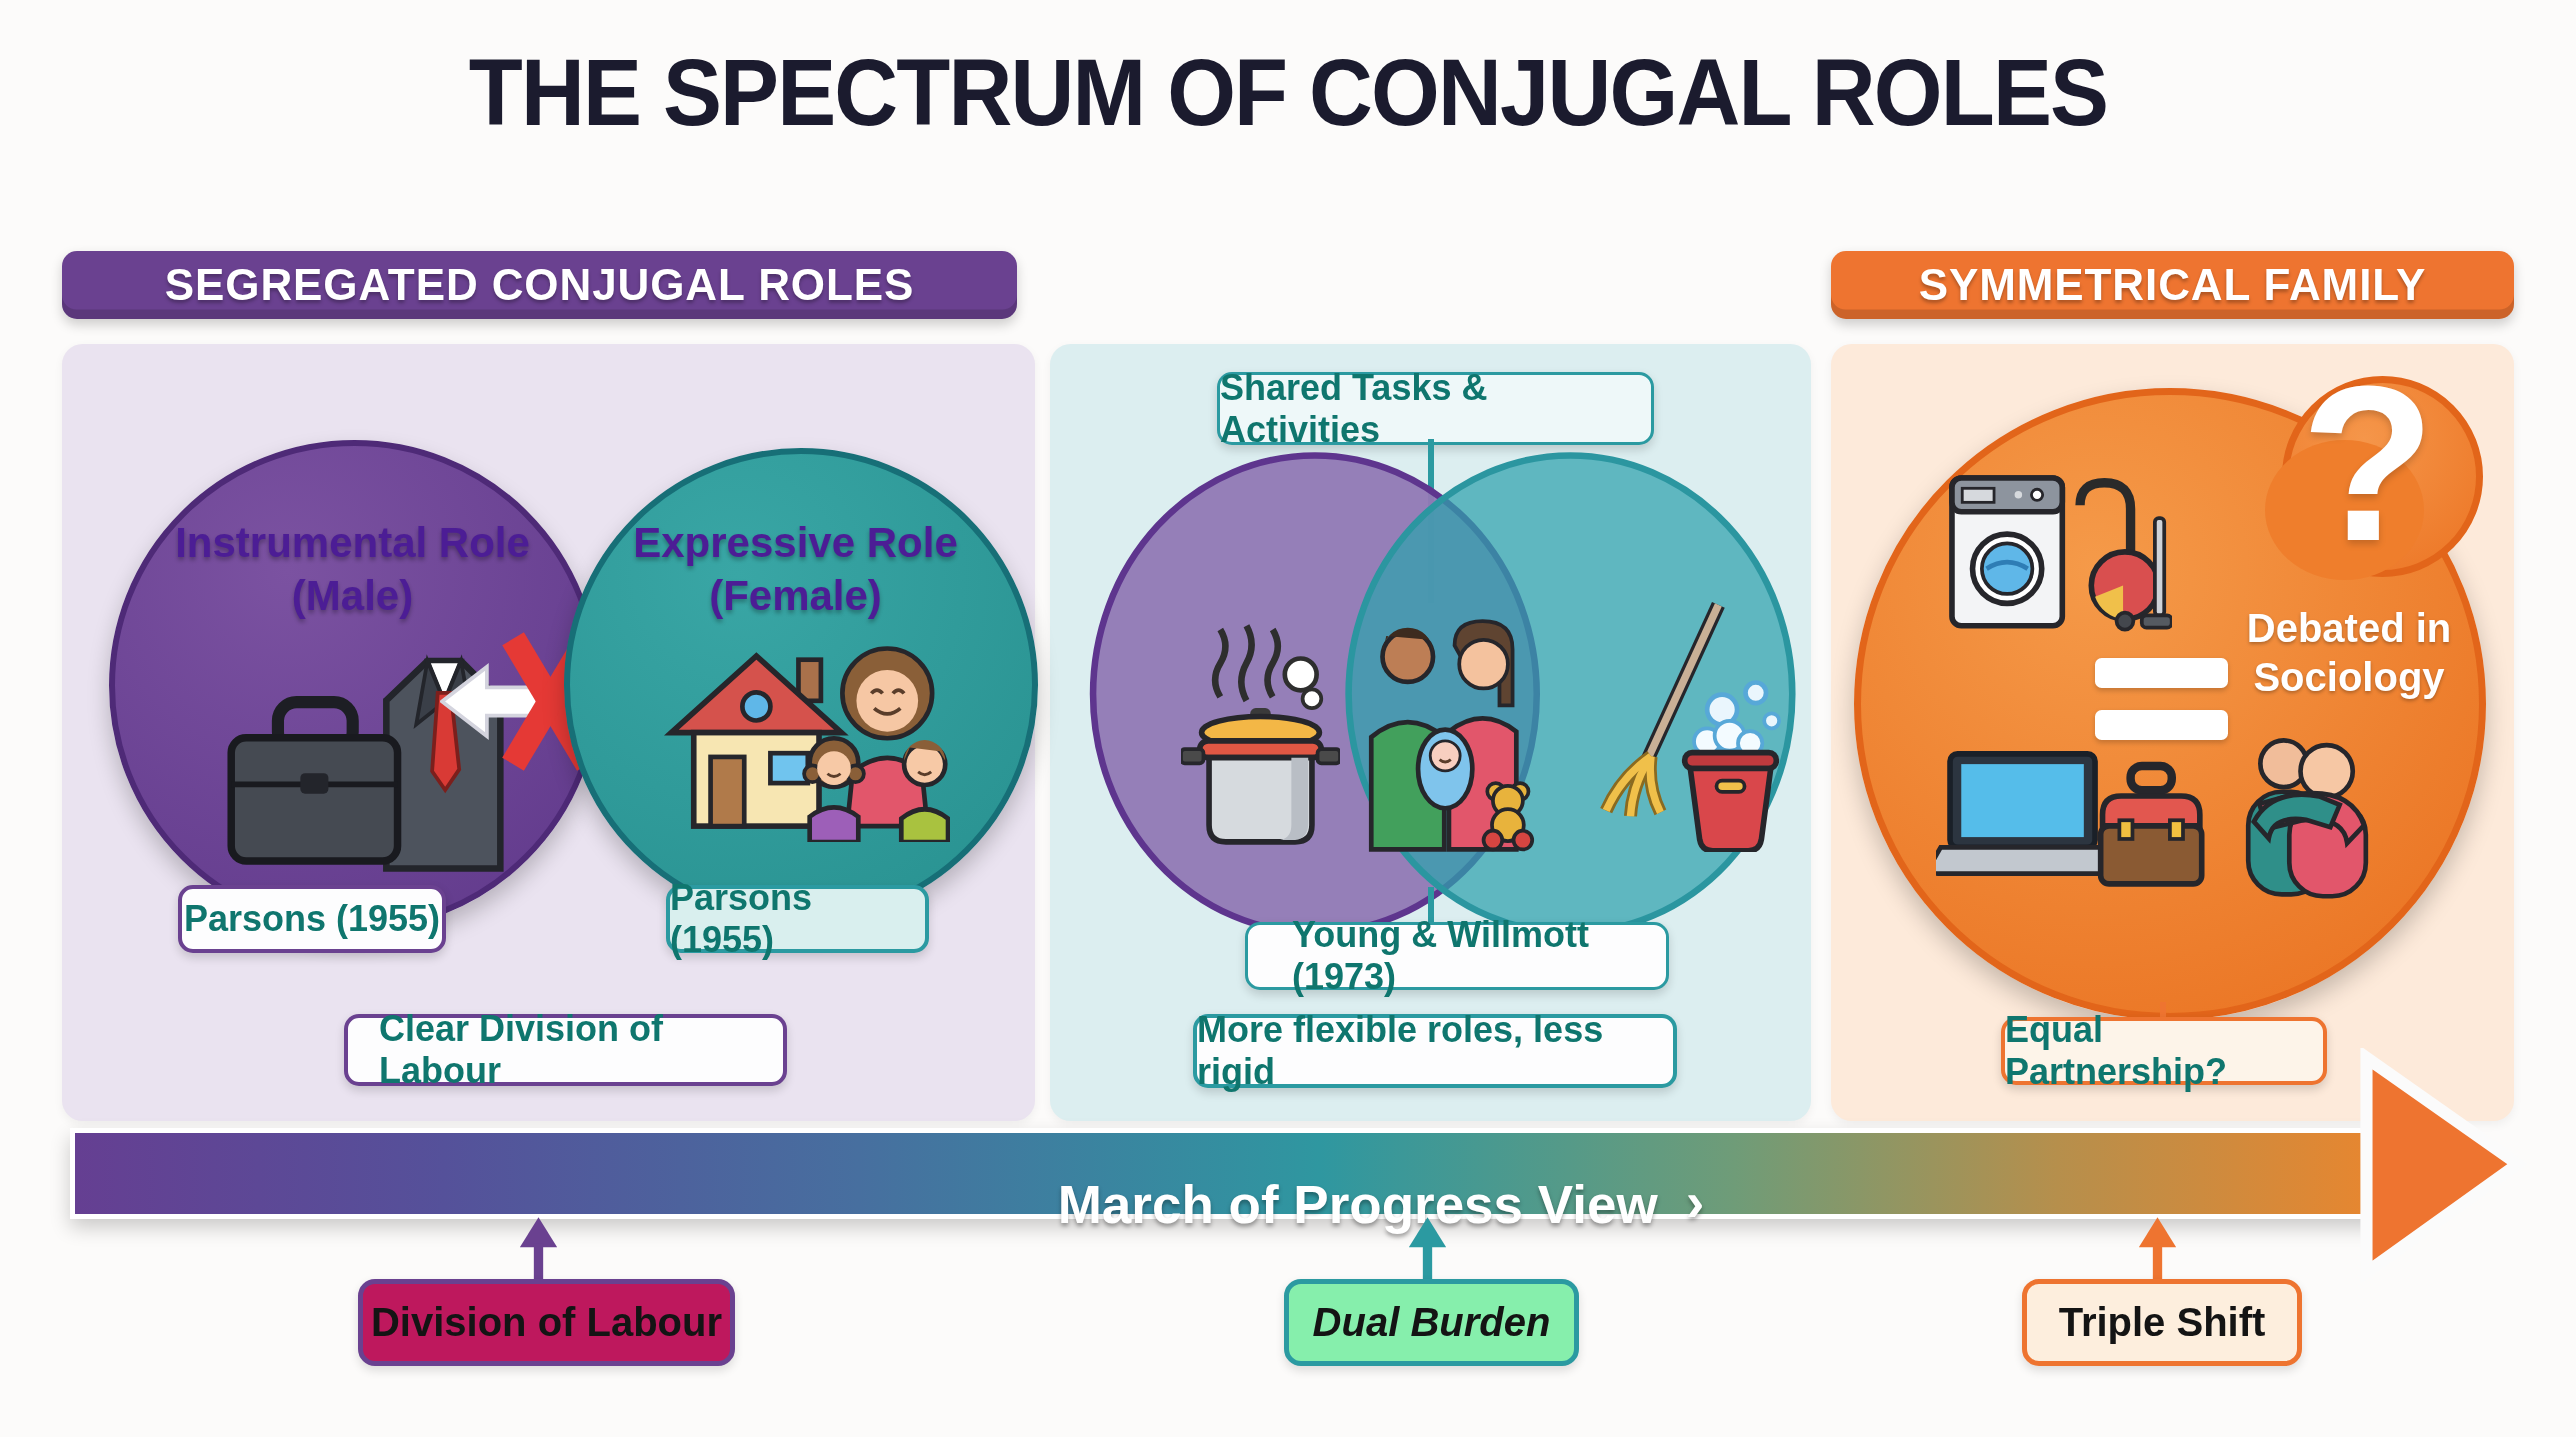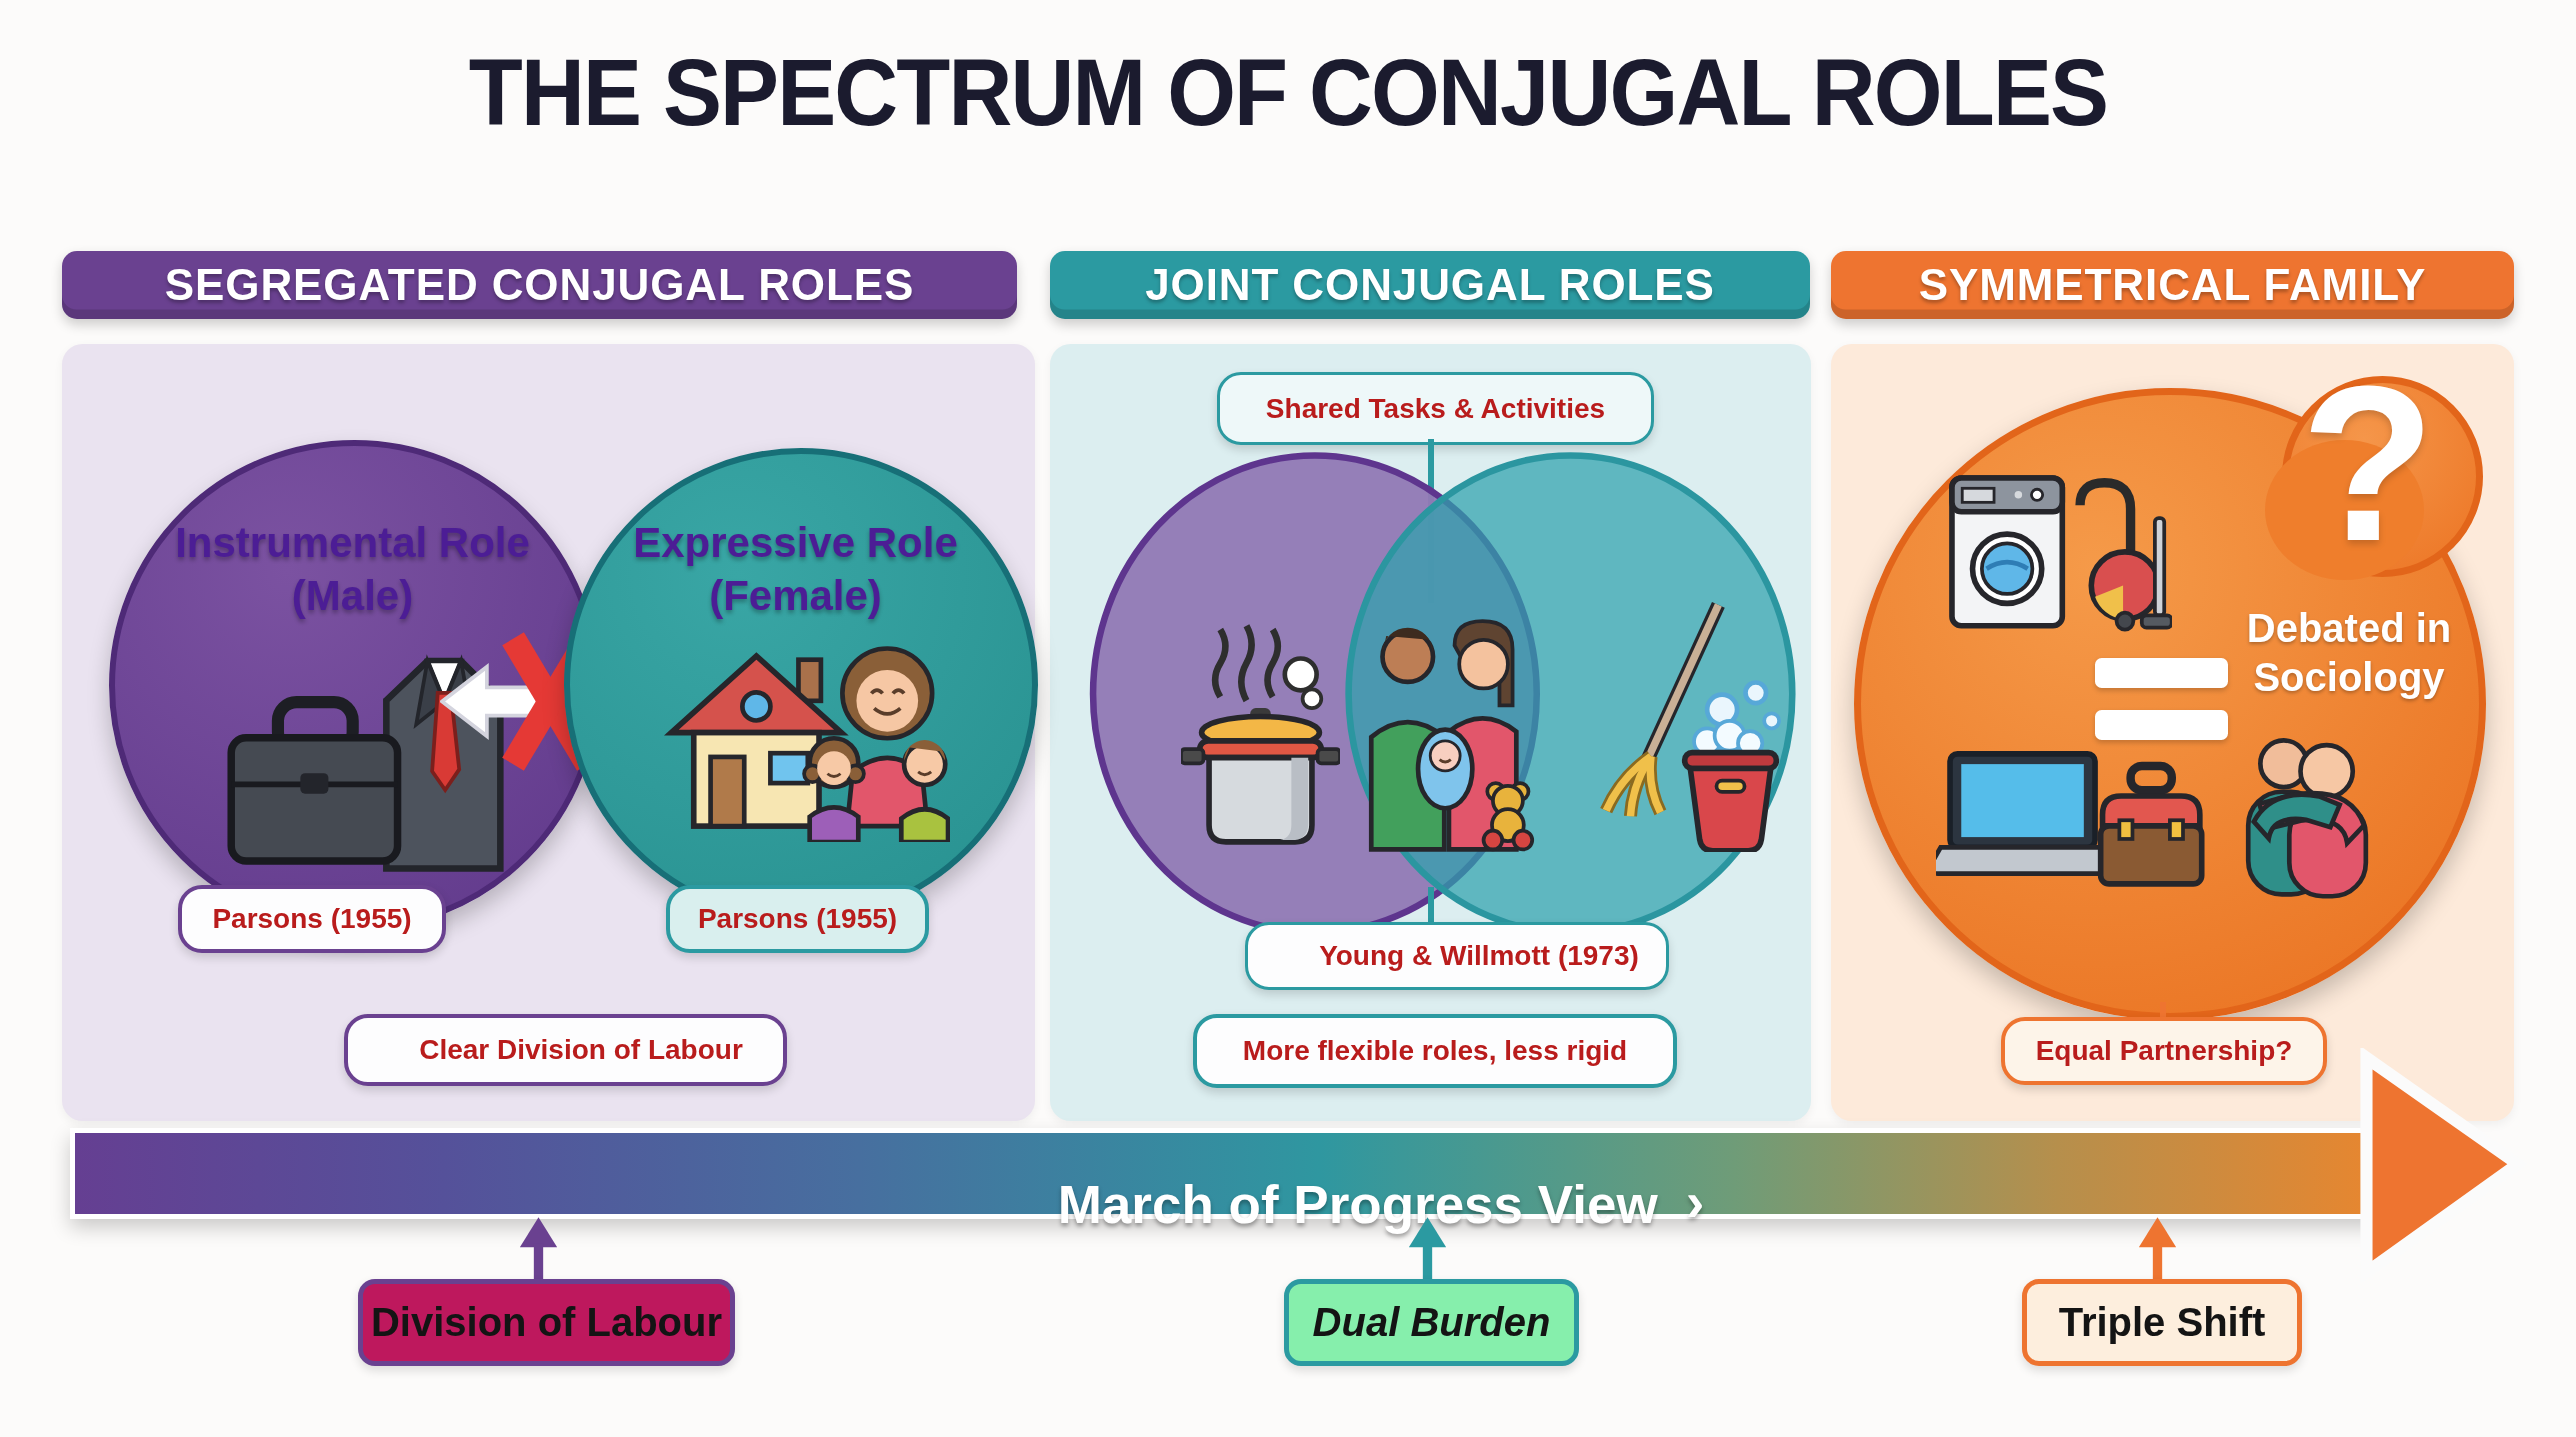--- a/index.html
+++ b/index.html
@@ -14,22 +14,22 @@
        color:#fff;font-size:44px;font-weight:800;letter-spacing:0.9px;
        text-shadow:0 2.8px 3.7px rgba(0,0,0,.28);
        box-shadow:inset 0 -9.4px 0 rgba(0,0,0,.14), 0 5.6px 11.2px rgba(0,0,0,.18);}
   
   .panel{border-radius:20.6px;box-shadow:0 3.7px 9.4px rgba(0,0,0,.05);}
   
   .bigcircle{border-radius:50%;}
   .circle-label{color:#4c1d95;font-size:42px;font-weight:700;text-align:center;line-height:1.25;
                 text-shadow:0 2.8px 4.7px rgba(0,0,0,.3);}
   
-  .badge{display:flex;align-items:center;justify-content:center;border-radius:24px;
-         font-size:28px;font-weight:700;color:#b91c1c;background:#fdfdfe;
+  .badge{display:flex;align-items:center;justify-content:center;border-radius:15px;
+         font-size:36px;font-weight:700;color:#0f766e;background:#fdfdfe;
          box-shadow:0 4.7px 9.4px rgba(0,0,0,.15);}
   .bottom-label{display:flex;align-items:center;justify-content:center;border-radius:17px;
          font-size:40px;font-weight:700;color:#141414;box-shadow:0 4.7px 9.4px rgba(0,0,0,.12);}
   
   #progress-bar{left:70px;top:1128px;width:2305px;height:81px;border:5.6px solid #fff;
      background:linear-gradient(90deg,#653f92 0%,#55519a 16%,#476f9f 34%,#2f97a0 54%,#6f9c78 72%,#b68f4c 86%,#e8862f 100%);
      box-shadow:0 9.4px 19px rgba(0,0,0,.2);}
   #progress-label{left:1016px;top:1128px;width:730px;height:88px;display:flex;align-items:center;
      justify-content:center;color:#fff;font-size:53px;font-weight:800;
      text-shadow:0 2.8px 4.7px rgba(0,0,0,.35);margin-top:32px;}
@@ -38,21 +38,20 @@
   svg{display:block;}
 </style>
 </head>
 <body>
 
 <div id="stage">
 
   <div id="title" class="abs">THE SPECTRUM OF CONJUGAL ROLES</div>
 
   <div class="abs hdr" style="left:62px;top:251px;width:955px;background:#6a4190;">SEGREGATED CONJUGAL ROLES</div>
-  <div class="abs hdr" style="left:1050px;top:251px;width:760px;background:#2b9aa1;">JOINT CONJUGAL ROLES</div>
   <div class="abs hdr" style="left:1831px;top:251px;width:683px;background:#ee7430;">SYMMETRICAL FAMILY</div>
 
   <div class="abs panel" style="left:62px;top:344px;width:973px;height:777px;background:#eae3f0;"></div>
   <div class="abs panel" style="left:1050px;top:344px;width:761px;height:777px;background:#dceef0;"></div>
   <div class="abs panel" style="left:1831px;top:344px;width:683px;height:777px;background:#fdeada;"></div>
 
   <div class="abs bigcircle" style="left:109px;top:440px;width:479px;height:479px;
        background:radial-gradient(circle at 36% 26%,#7b52a1,#5f388a);border:6.6px solid #4e2a77;
        box-shadow:0 11.2px 22.5px rgba(0,0,0,.22);"></div>
   <div class="abs circle-label" style="left:170px;top:517px;width:365px;">Instrumental Role (Male)</div>

